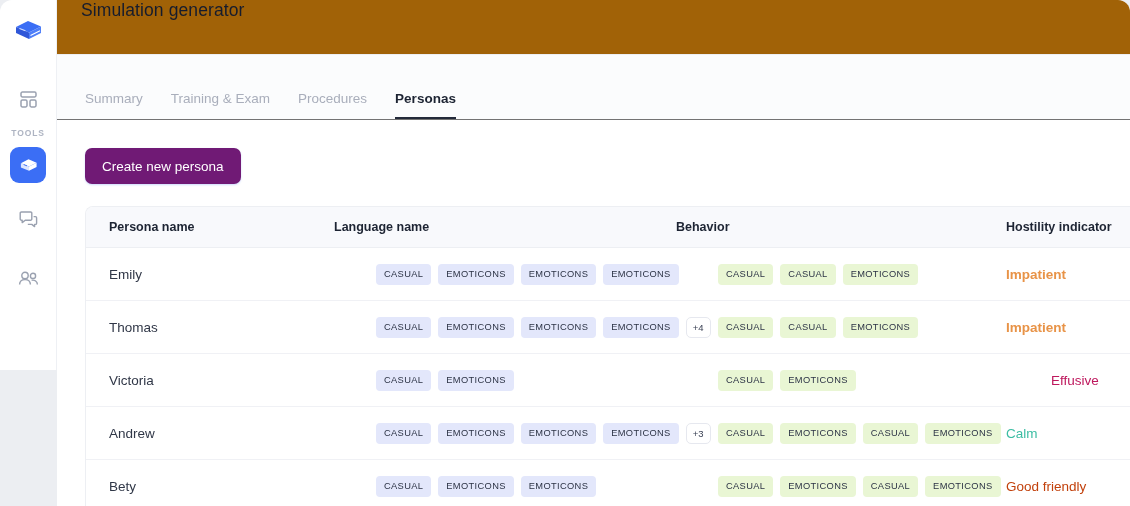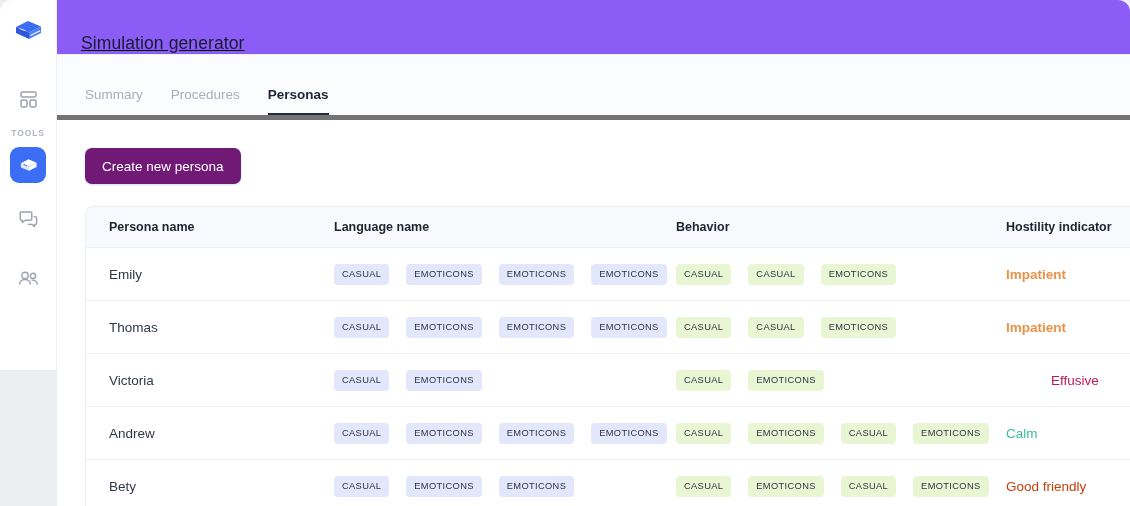--- a/index.html
+++ b/index.html
@@ -65,41 +65,40 @@
     background: #ffffff;
     border-top-right-radius: 12px;
     display: flex;
     flex-direction: column;
     overflow: hidden;
   }
   .topbar {
     height: 55px;
     flex: 0 0 55px;
     display: flex;
-    align-items: flex-end;
+    align-items: flex-start;
     padding-left: 24px;
     border-bottom: 1px solid #edeff3;
-    background: #8b5cf6;
-    text-decoration: underline;
+    background: #a16207;
   }
   .page-title {
     font-size: 17.5px;
     color: #161c2d;
     font-weight: 400;
     letter-spacing: 0.1px;
   }
 
   .tabsbar {
     height: 65px;
     flex: 0 0 65px;
     display: flex;
     align-items: flex-end;
     padding-left: 28px;
     background: #fbfcfd;
-    border-bottom: 5px solid #737373;
+    border-bottom: 1px solid #737373;
   }
   .tabs { display: flex; gap: 28px; }
   .tab {
     font-size: 13.5px;
     color: #a9aebb;
     padding-bottom: 11px;
     border-bottom: 2px solid transparent;
     cursor: pointer;
     white-space: nowrap;
   }
@@ -165,21 +164,21 @@
     border-bottom: 1px solid #f0f1f5;
     height: 53px;
     vertical-align: middle;
     padding: 0;
   }
   td.c-name {
     padding-left: 23px;
     font-size: 13.5px;
     color: #303747;
   }
-  .chips { display: flex; align-items: flex-start; gap: 17px; flex-wrap: nowrap; }
+  .chips { display: flex; align-items: flex-start; gap: 7px; flex-wrap: nowrap; margin-left: 42px; }
   .chip {
     display: inline-flex;
     align-items: center;
     height: 21px;
     padding: 0 8px;
     border-radius: 4px;
     font-size: 9.3px;
     letter-spacing: 0.35px;
     color: #2c3345;
     white-space: nowrap;
@@ -259,20 +258,21 @@
 
   <section class="main">
 
     <header class="topbar">
       <h1 class="page-title">Simulation generator</h1>
     </header>
 
     <div class="tabsbar">
       <div class="tabs">
         <div class="tab">Summary</div>
+        <div class="tab">Training &amp; Exam</div>
         <div class="tab">Procedures</div>
         <div class="tab active">Personas</div>
       </div>
     </div>
 
     <div class="content">
       <button class="btn-primary">Create new persona</button>
 
       <div class="table-wrap">
         <table>

